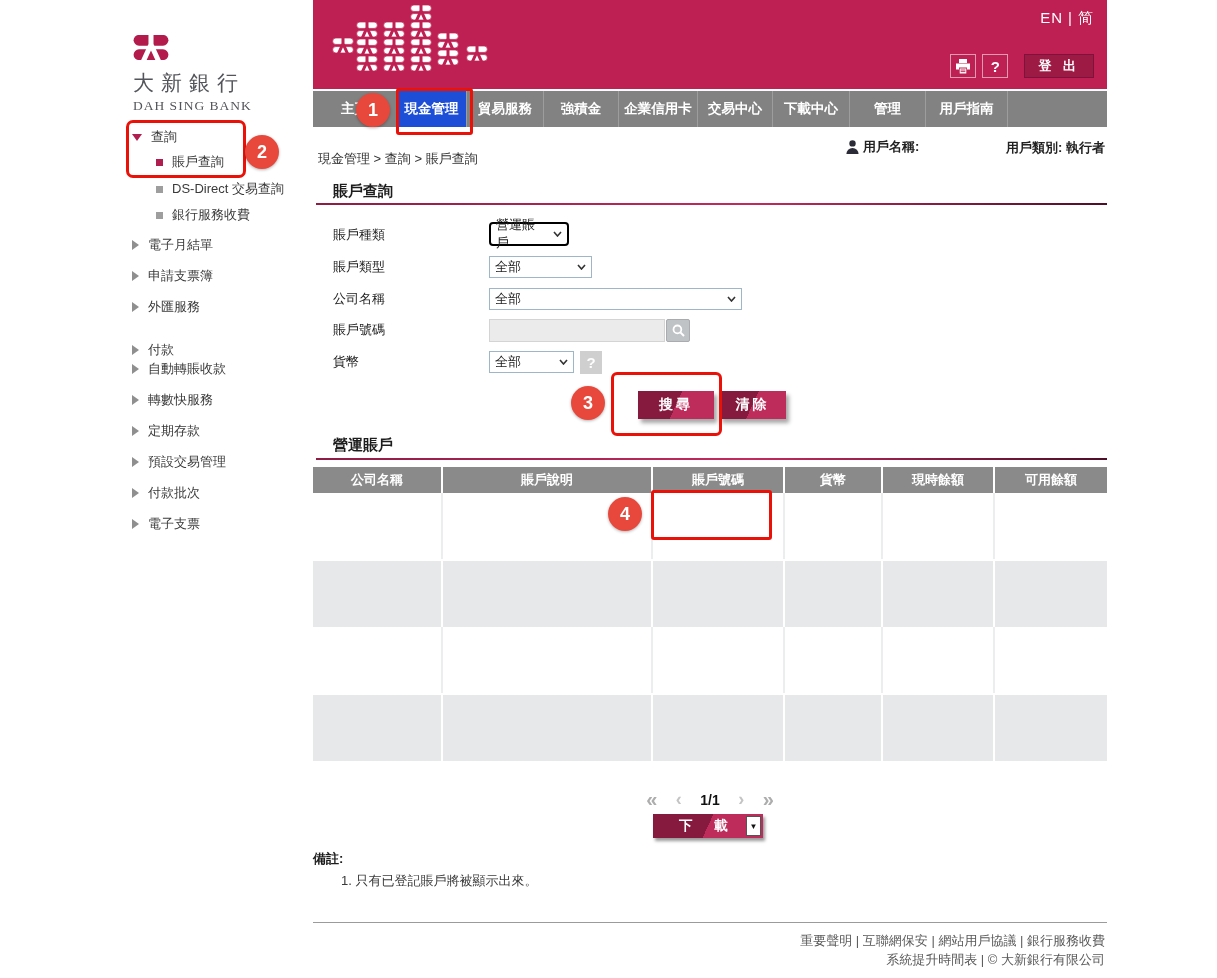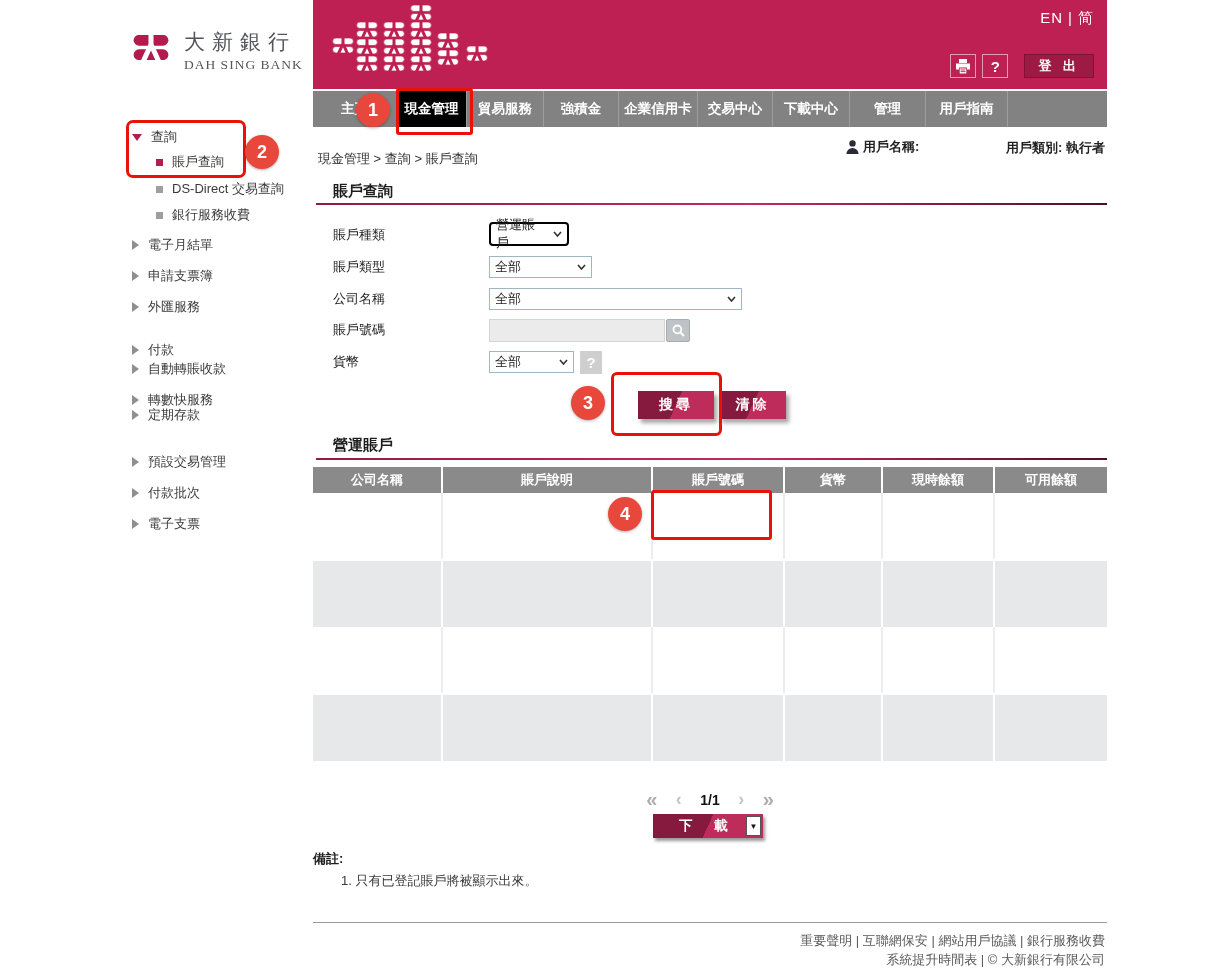--- a/index.html
+++ b/index.html
@@ -13,25 +13,25 @@
   .lang span{cursor:pointer;}
   .hdr-tools{position:absolute;right:13px;bottom:11px;display:flex;align-items:center;gap:6px;}
   .icon-btn{width:26px;height:24px;border:1px solid rgba(255,255,255,.55);display:flex;align-items:center;justify-content:center;box-sizing:border-box;}
   .logout{height:24px;margin-left:10px;background:#9D1A45;border:1px solid #7E123A;color:#fff;
           font-size:13px;font-weight:bold;letter-spacing:4px;padding:0 13px;display:flex;align-items:center;box-sizing:border-box;cursor:pointer;}
 
   
   .nav{position:absolute;left:313px;top:91px;width:794px;height:36px;background:#828282;display:flex;}
   .tab{height:100%;display:flex;align-items:center;justify-content:center;color:#fff;font-size:13.5px;
        font-weight:bold;border-right:1px solid #9D9D9D;box-sizing:border-box;cursor:pointer;white-space:nowrap;}
-  .tab.active{background:#000000;}
+  .tab.active{background:#1d4ed8;}
   .nav-fill{flex:1;}
 
   
-  .logo-wrap{position:absolute;left:133px;top:31px;display:flex;align-items:flex-start;gap:15px;}
+  .logo-wrap{position:absolute;left:133px;top:31px;display:flex;align-items:flex-start;gap:8px;flex-direction:column;}
   .logo-txt-cn{font-size:21px;letter-spacing:7px;color:#54555A;white-space:nowrap;line-height:1;}
   .logo-txt-en{font-family:"Liberation Serif","DejaVu Serif",serif;font-size:13.5px;letter-spacing:1px;color:#54555A;margin-top:5px;white-space:nowrap;}
   .side-row{position:absolute;display:flex;align-items:center;gap:9px;font-size:13px;color:#3A3A3A;cursor:pointer;white-space:nowrap;}
   .tri-down{width:0;height:0;border-left:5px solid transparent;border-right:5px solid transparent;border-top:7px solid #B01E4F;}
   .tri-right{width:0;height:0;border-top:5px solid transparent;border-bottom:5px solid transparent;border-left:7px solid #8F8F8F;}
   .sq{width:7px;height:7px;}
   .sq.on{background:#B01E4F;}
   .sq.off{background:#9E9E9E;}
 
   
@@ -160,21 +160,21 @@
     <span>付款</span>
   </div>
   <div class="side-row" style="left:132px;top:360px;">
     <span class="tri-right"></span>
     <span>自動轉賬收款</span>
   </div>
   <div class="side-row" style="left:132px;top:391px;">
     <span class="tri-right"></span>
     <span>轉數快服務</span>
   </div>
-  <div class="side-row" style="left:132px;top:406px;text-align:center;">
+  <div class="side-row" style="left:132px;top:422px;text-align:center;">
     <span class="tri-right"></span>
     <span>定期存款</span>
   </div>
   <div class="side-row" style="left:132px;top:453px;">
     <span class="tri-right"></span>
     <span>預設交易管理</span>
   </div>
   <div class="side-row" style="left:132px;top:484px;">
     <span class="tri-right"></span>
     <span>付款批次</span>

